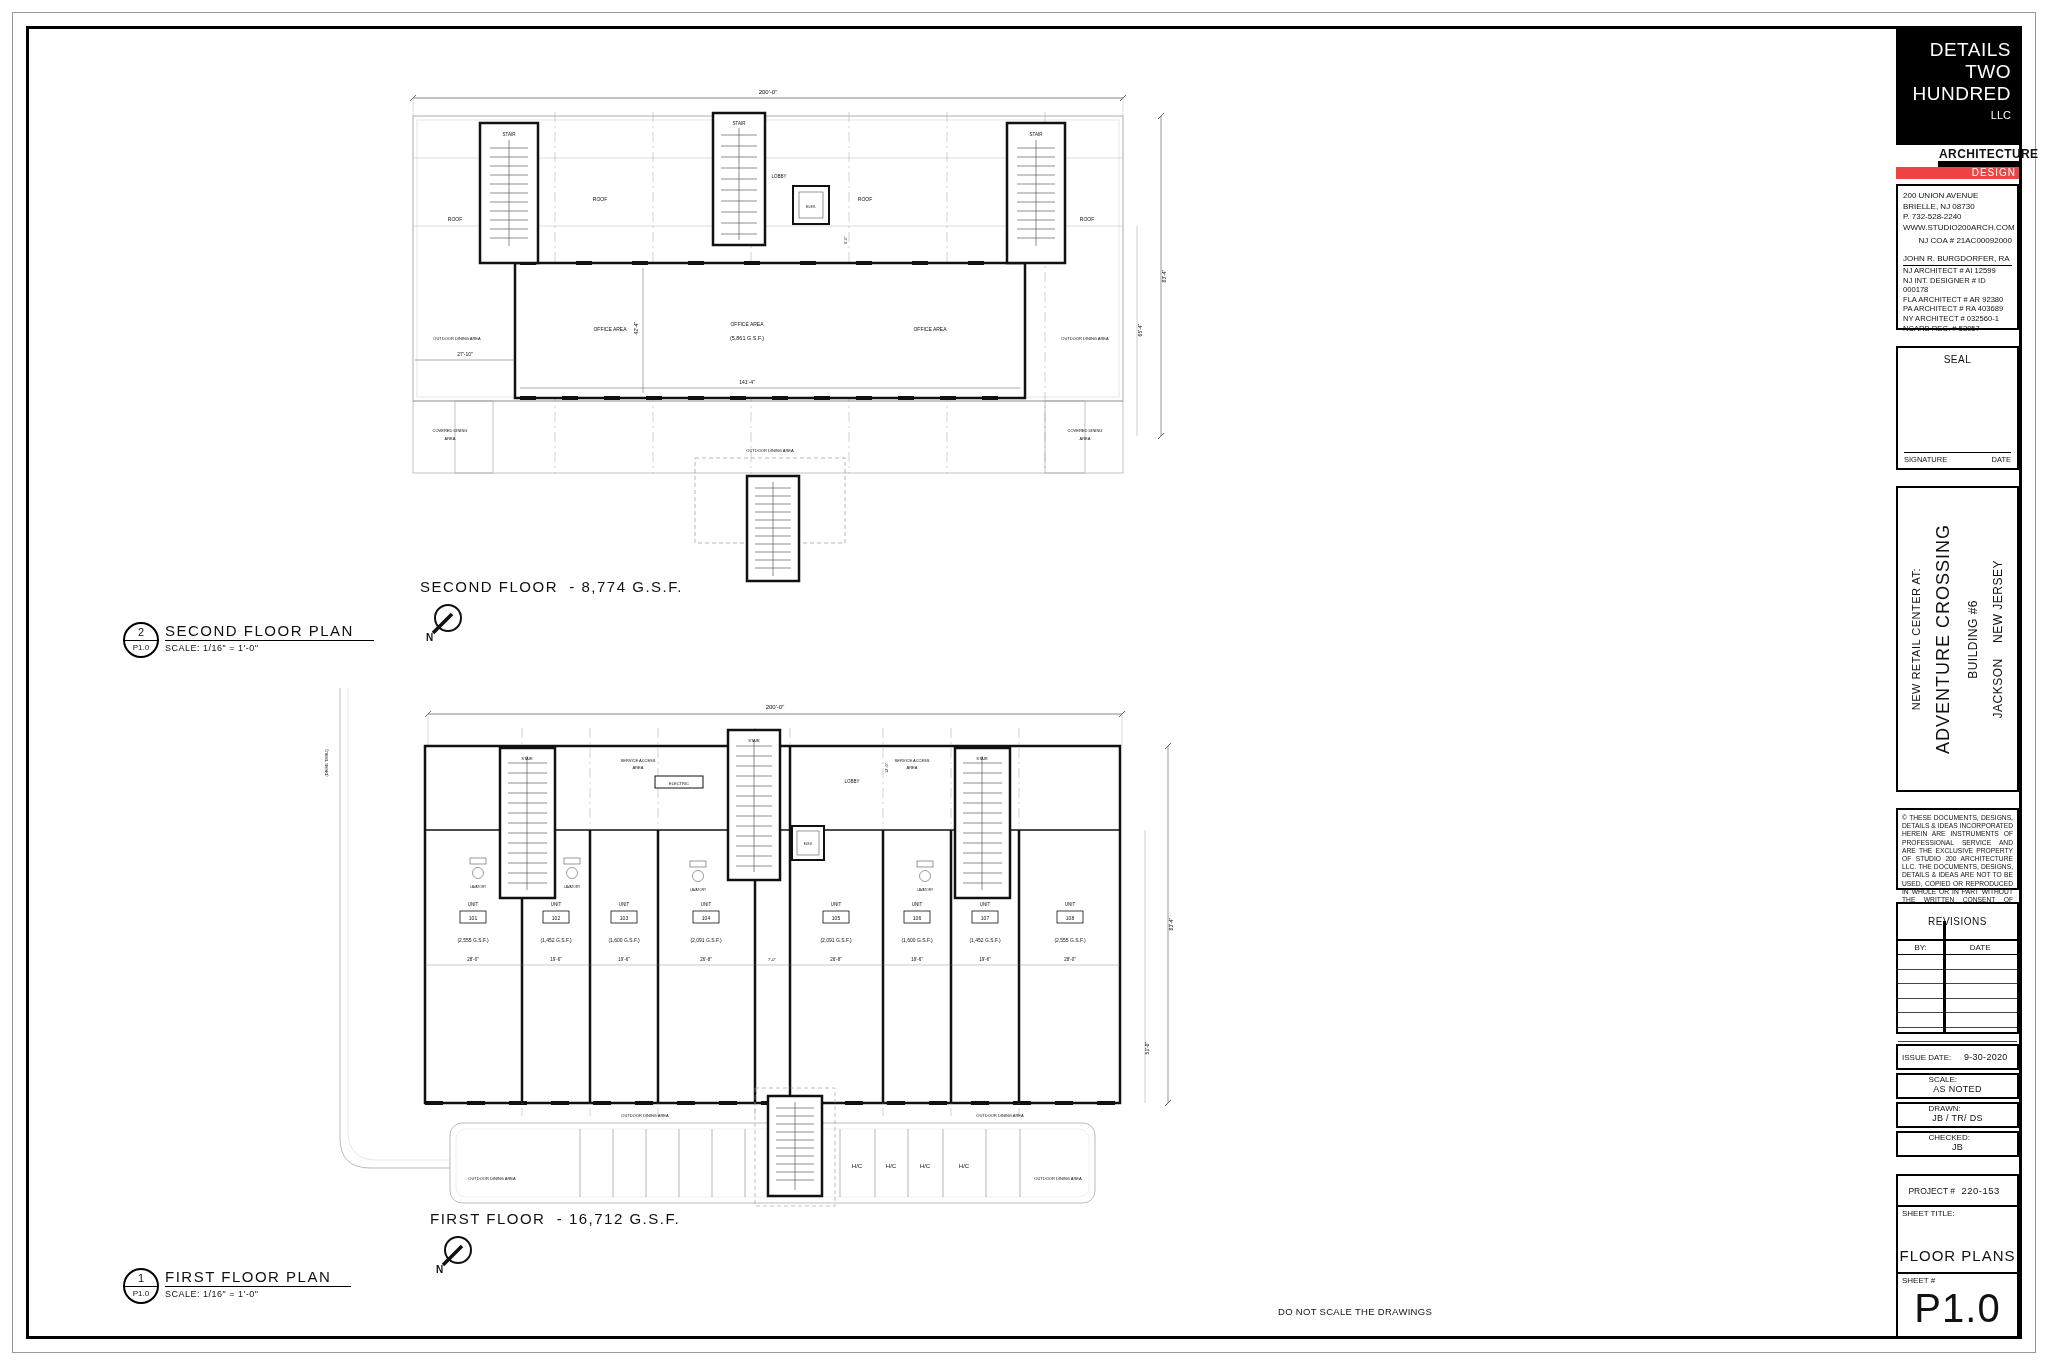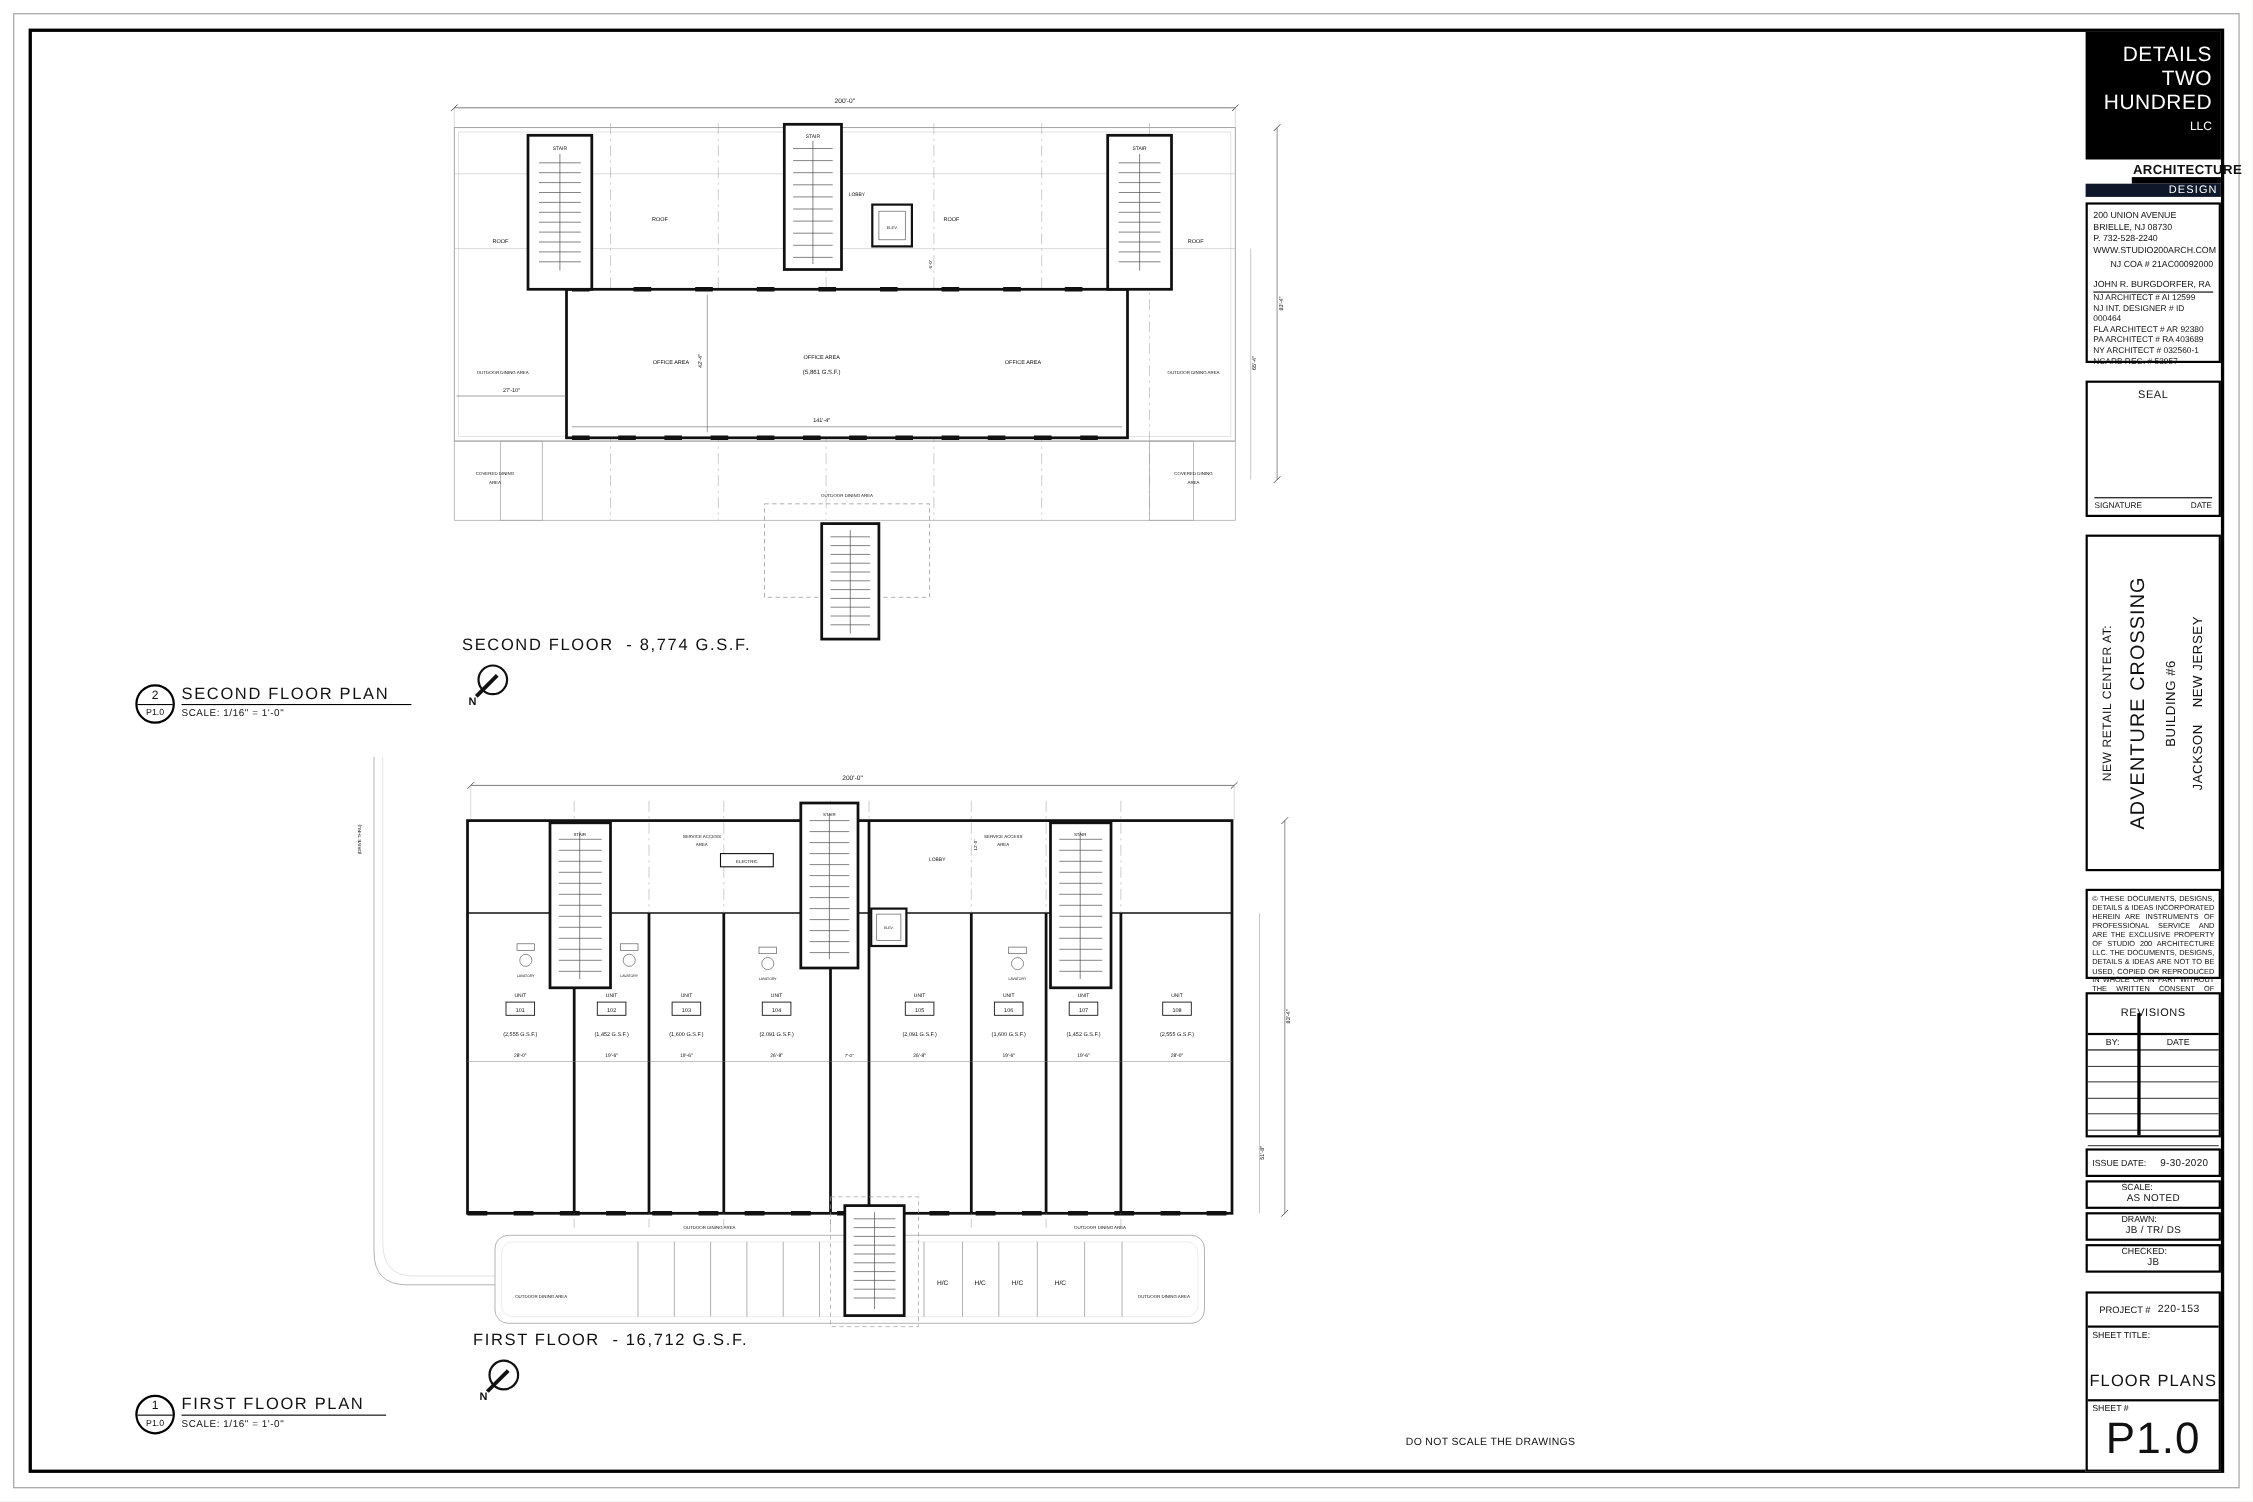--- a/index.html
+++ b/index.html
@@ -8,21 +8,21 @@
   .outer-line{position:absolute;left:12px;top:12px;right:12px;bottom:12px;border:1px solid #999;}
   .frame{position:absolute;left:26px;top:26px;right:26px;bottom:26px;border:3px solid #000;}
   
   .tb{position:absolute;left:1896px;width:123px;box-sizing:border-box;background:#fff;}
   .tb.box{border:2.5px solid #000;}
   .logo{top:29px;height:116px;background:#000;color:#fff;text-align:right;padding:10px 8px 0 0;}
   .logo .l{font-size:19px;line-height:22px;letter-spacing:.5px;}
   .logo .llc{font-size:11px;line-height:14px;padding-left:40px;}
   .archline{top:147px;height:34px;}
   .archline .a{font-weight:bold;font-size:12px;letter-spacing:.4px;border-bottom:6px solid #000;display:block;padding-left:1px;margin-left:42px;}
-  .archline .d{display:block;background:#0f172a;color:#fff;font-size:10px;letter-spacing:1px;text-align:right;padding:0 3px 1px 0;}
+  .archline .d{display:block;background:#ef4444;color:#fff;font-size:10px;letter-spacing:1px;text-align:right;padding:0 3px 1px 0;}
   .addr{top:184px;height:146px;padding:5px 5px;font-size:8px;line-height:10.5px;}
   .addr .coa{text-align:right;margin-top:3px;}
   .addr .name{margin-top:7px;border-bottom:1px solid #000;padding-bottom:1px;}
   .addr .cred{font-size:7.6px;line-height:9.6px;}
   .seal{top:346px;height:124px;}
   .seal .s{display:block;text-align:center;font-size:10px;margin-top:6px;letter-spacing:.5px;}
   .seal .row{position:absolute;left:6px;right:6px;bottom:4px;border-top:1px solid #000;display:flex;justify-content:space-between;font-size:7.5px;padding-top:2px;}
   .proj{top:486px;height:306px;display:flex;flex-direction:row;justify-content:space-evenly;align-items:center;}
   .vtxt{writing-mode:vertical-rl;transform:rotate(180deg);white-space:pre;}
   .proj .p1{font-size:11px;letter-spacing:.5px;}
@@ -423,21 +423,21 @@
   </div>
 
   <div class="tb box addr">
     <div>200 UNION AVENUE</div>
     <div>BRIELLE, NJ  08730</div>
     <div>P. 732-528-2240</div>
     <div>WWW.STUDIO200ARCH.COM</div>
     <div class="coa">NJ COA # 21AC00092000</div>
     <div class="name">JOHN R. BURGDORFER, RA</div>
     <div class="cred">NJ ARCHITECT # AI 12599</div>
-    <div class="cred">NJ INT. DESIGNER # ID 000464</div>
+    <div class="cred">NJ INT. DESIGNER # ID 000178</div>
     <div class="cred">FLA ARCHITECT # AR 92380</div>
     <div class="cred">PA ARCHITECT # RA 403689</div>
     <div class="cred">NY ARCHITECT # 032560-1</div>
     <div class="cred">NCARB REG. # 53957</div>
   </div>
 
   <div class="tb box seal">
     <span class="s">SEAL</span>
     <div class="row">
       <span>SIGNATURE</span>

